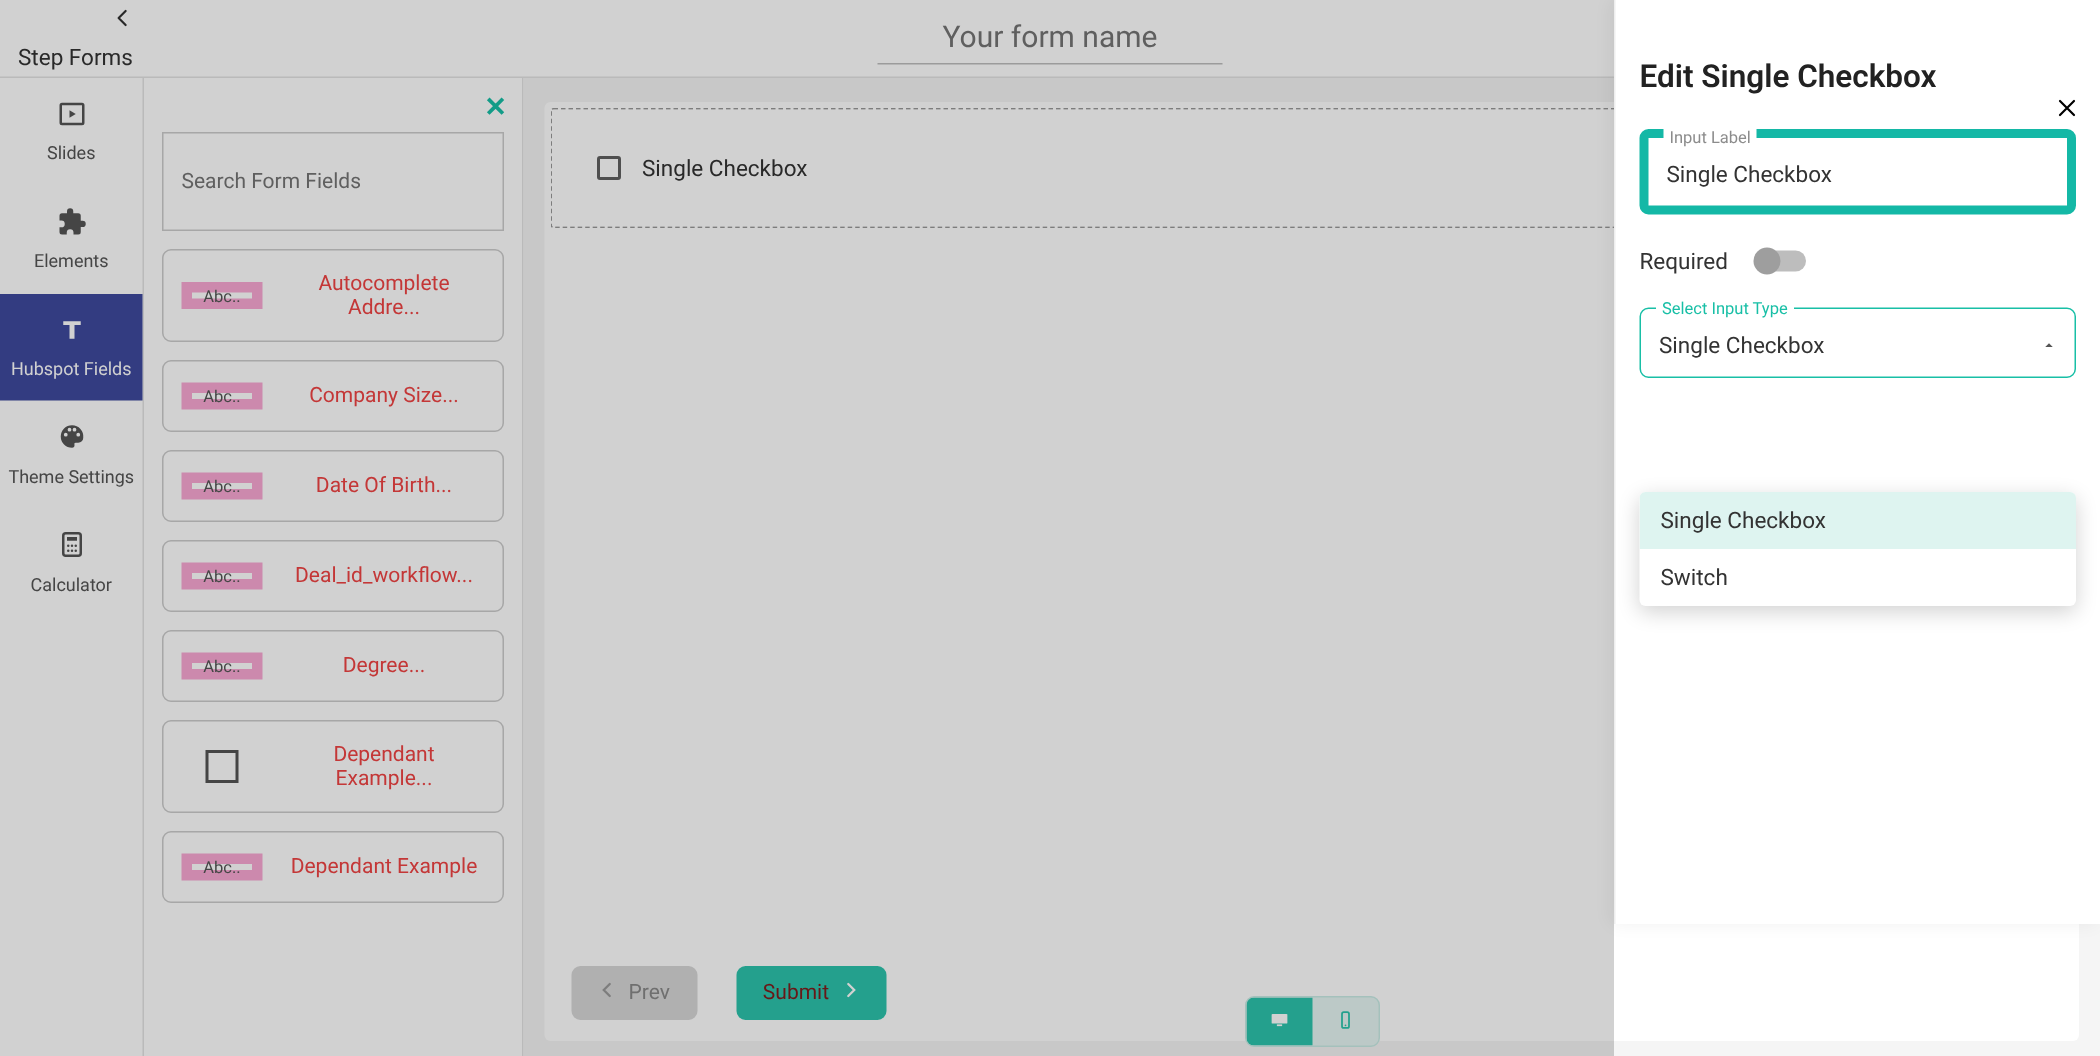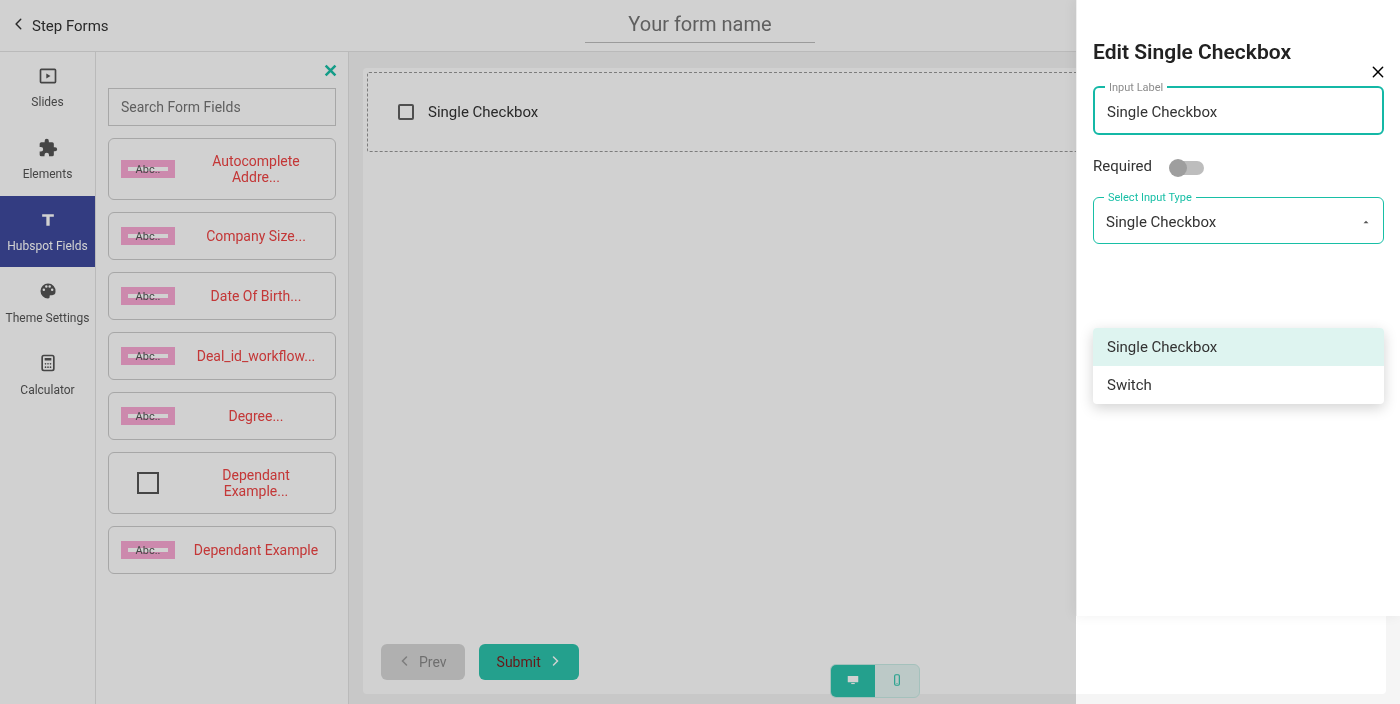--- a/index.html
+++ b/index.html
@@ -10,22 +10,22 @@
   
   .topbar {
     height: 52px;
     border-bottom: 1px solid #e3e3e3;
     display: flex;
     align-items: center;
     padding: 0 12px;
     position: relative;
   }
   .back-btn {
-    display: flex; align-items: flex-start; gap: 6px;
-    font-size: 15px; color: #333; cursor: pointer;
+    display: flex; align-items: flex-end; gap: 6px;
+    font-size: 15px; color: #333; cursor: pointer; flex-direction: column;
   }
   .back-btn svg { width: 14px; height: 14px; }
   .form-title-wrap {
     position: absolute; left: 50%; transform: translateX(-50%);
     width: 230px;
   }
   .form-title-input {
     width: 100%; border: none; border-bottom: 1px solid #bdbdbd;
     text-align: center; font-size: 20px; color: #9e9e9e;
     padding: 4px 0 6px 0; outline: none; background: transparent;
@@ -65,21 +65,21 @@
     display: flex; flex-direction: column; gap: 12px;
     overflow: hidden;
   }
   .fields-close {
     position: absolute; top: 8px; right: 10px;
     color: #18BFA6; cursor: pointer; font-size: 18px; font-weight: bold;
   }
   .fields-search {
     margin-top: 24px;
     width: 100%; border: 1px solid #ccc; border-radius: 0;
-    padding: 10px 12px; font-size: 14px; color: #777; outline: none;
+    padding: 24px 12px; font-size: 14px; color: #777; outline: none;
   }
   .fields-list { display: flex; flex-direction: column; gap: 12px; overflow-y: auto; flex: 1; }
   .field-card {
     border: 1px solid #ccc; border-radius: 6px;
     padding: 14px 12px; display: flex; align-items: center; gap: 14px;
     cursor: grab;
   }
   .field-icon-box {
     width: 54px; height: 18px; border: 7px solid #f9a8d4;
     display: flex; align-items: center; justify-content: center;
@@ -107,21 +107,21 @@
     padding: 30px 30px;
   }
   .placed-field { display: flex; align-items: center; gap: 14px; }
   .placed-checkbox {
     width: 16px; height: 16px; border: 2px solid #616161; border-radius: 2px;
   }
   .placed-label { font-size: 15px; color: #333; }
 
   .canvas-footer {
     margin-top: auto; padding: 18px 18px 14px 18px;
-    display: flex; gap: 14px;
+    display: flex; gap: 26px;
   }
   .btn {
     border: none; border-radius: 6px; padding: 10px 18px;
     font-size: 14px; display: flex; align-items: center; gap: 8px;
     cursor: pointer;
   }
   .btn-prev { background: #d7d7d7; color: #888; cursor: default; }
   .btn-submit { background: #2cc4ac; color: #7f1d1d; }
   .btn svg { width: 12px; height: 12px; }
 
@@ -149,41 +149,41 @@
     background: #fff; border-left: 1px solid #eee;
     box-shadow: -2px 0 12px rgba(0,0,0,0.06);
     display: flex; flex-direction: column;
   }
   .side-close { cursor: pointer; position:absolute; right:14px; top:64px; }
   .side-close svg { width: 16px; height: 16px; }
   .side-body { padding: 10px 16px 16px 16px; display:flex; flex-direction:column; gap: 22px; }
   .side-title { font-size: 21px; font-weight: 600; color: #222; margin-top: 30px; }
 
   .outlined-field {
-    border: 2px solid #14b8a6; border-radius: 6px; position: relative;
+    border: 6px solid #14b8a6; border-radius: 6px; position: relative;
     padding: 14px 12px 12px 12px;
   }
   .outlined-field.focused { border: 1.5px solid #18BFA6; }
   .outlined-label {
     position: absolute; top: -7px; left: 10px; background: #fff;
     padding: 0 4px; font-size: 11px; color: #8c8c8c;
   }
   .outlined-field.focused .outlined-label { color: #18BFA6; }
   .outlined-input {
     border: none; outline: none; width: 100%; font-size: 15px; color: #333;
     background: transparent;
   }
   .outlined-select-row {
     display: flex; align-items: center; justify-content: space-between;
     cursor: pointer;
   }
   .outlined-select-value { font-size: 15px; color: #333; }
   .caret-up svg { width: 10px; height: 10px; }
 
-  .required-row { display: flex; align-items: flex-end; gap: 18px; }
+  .required-row { display: flex; align-items: center; gap: 18px; }
   .required-label { font-size: 15px; color: #333; }
   .toggle {
     width: 34px; height: 14px; background: #bdbdbd; border-radius: 8px;
     position: relative; cursor: pointer;
   }
   .toggle-knob {
     width: 18px; height: 18px; background: #9e9e9e; border-radius: 50%;
     position: absolute; top: -2px; left: -1px;
   }
 

